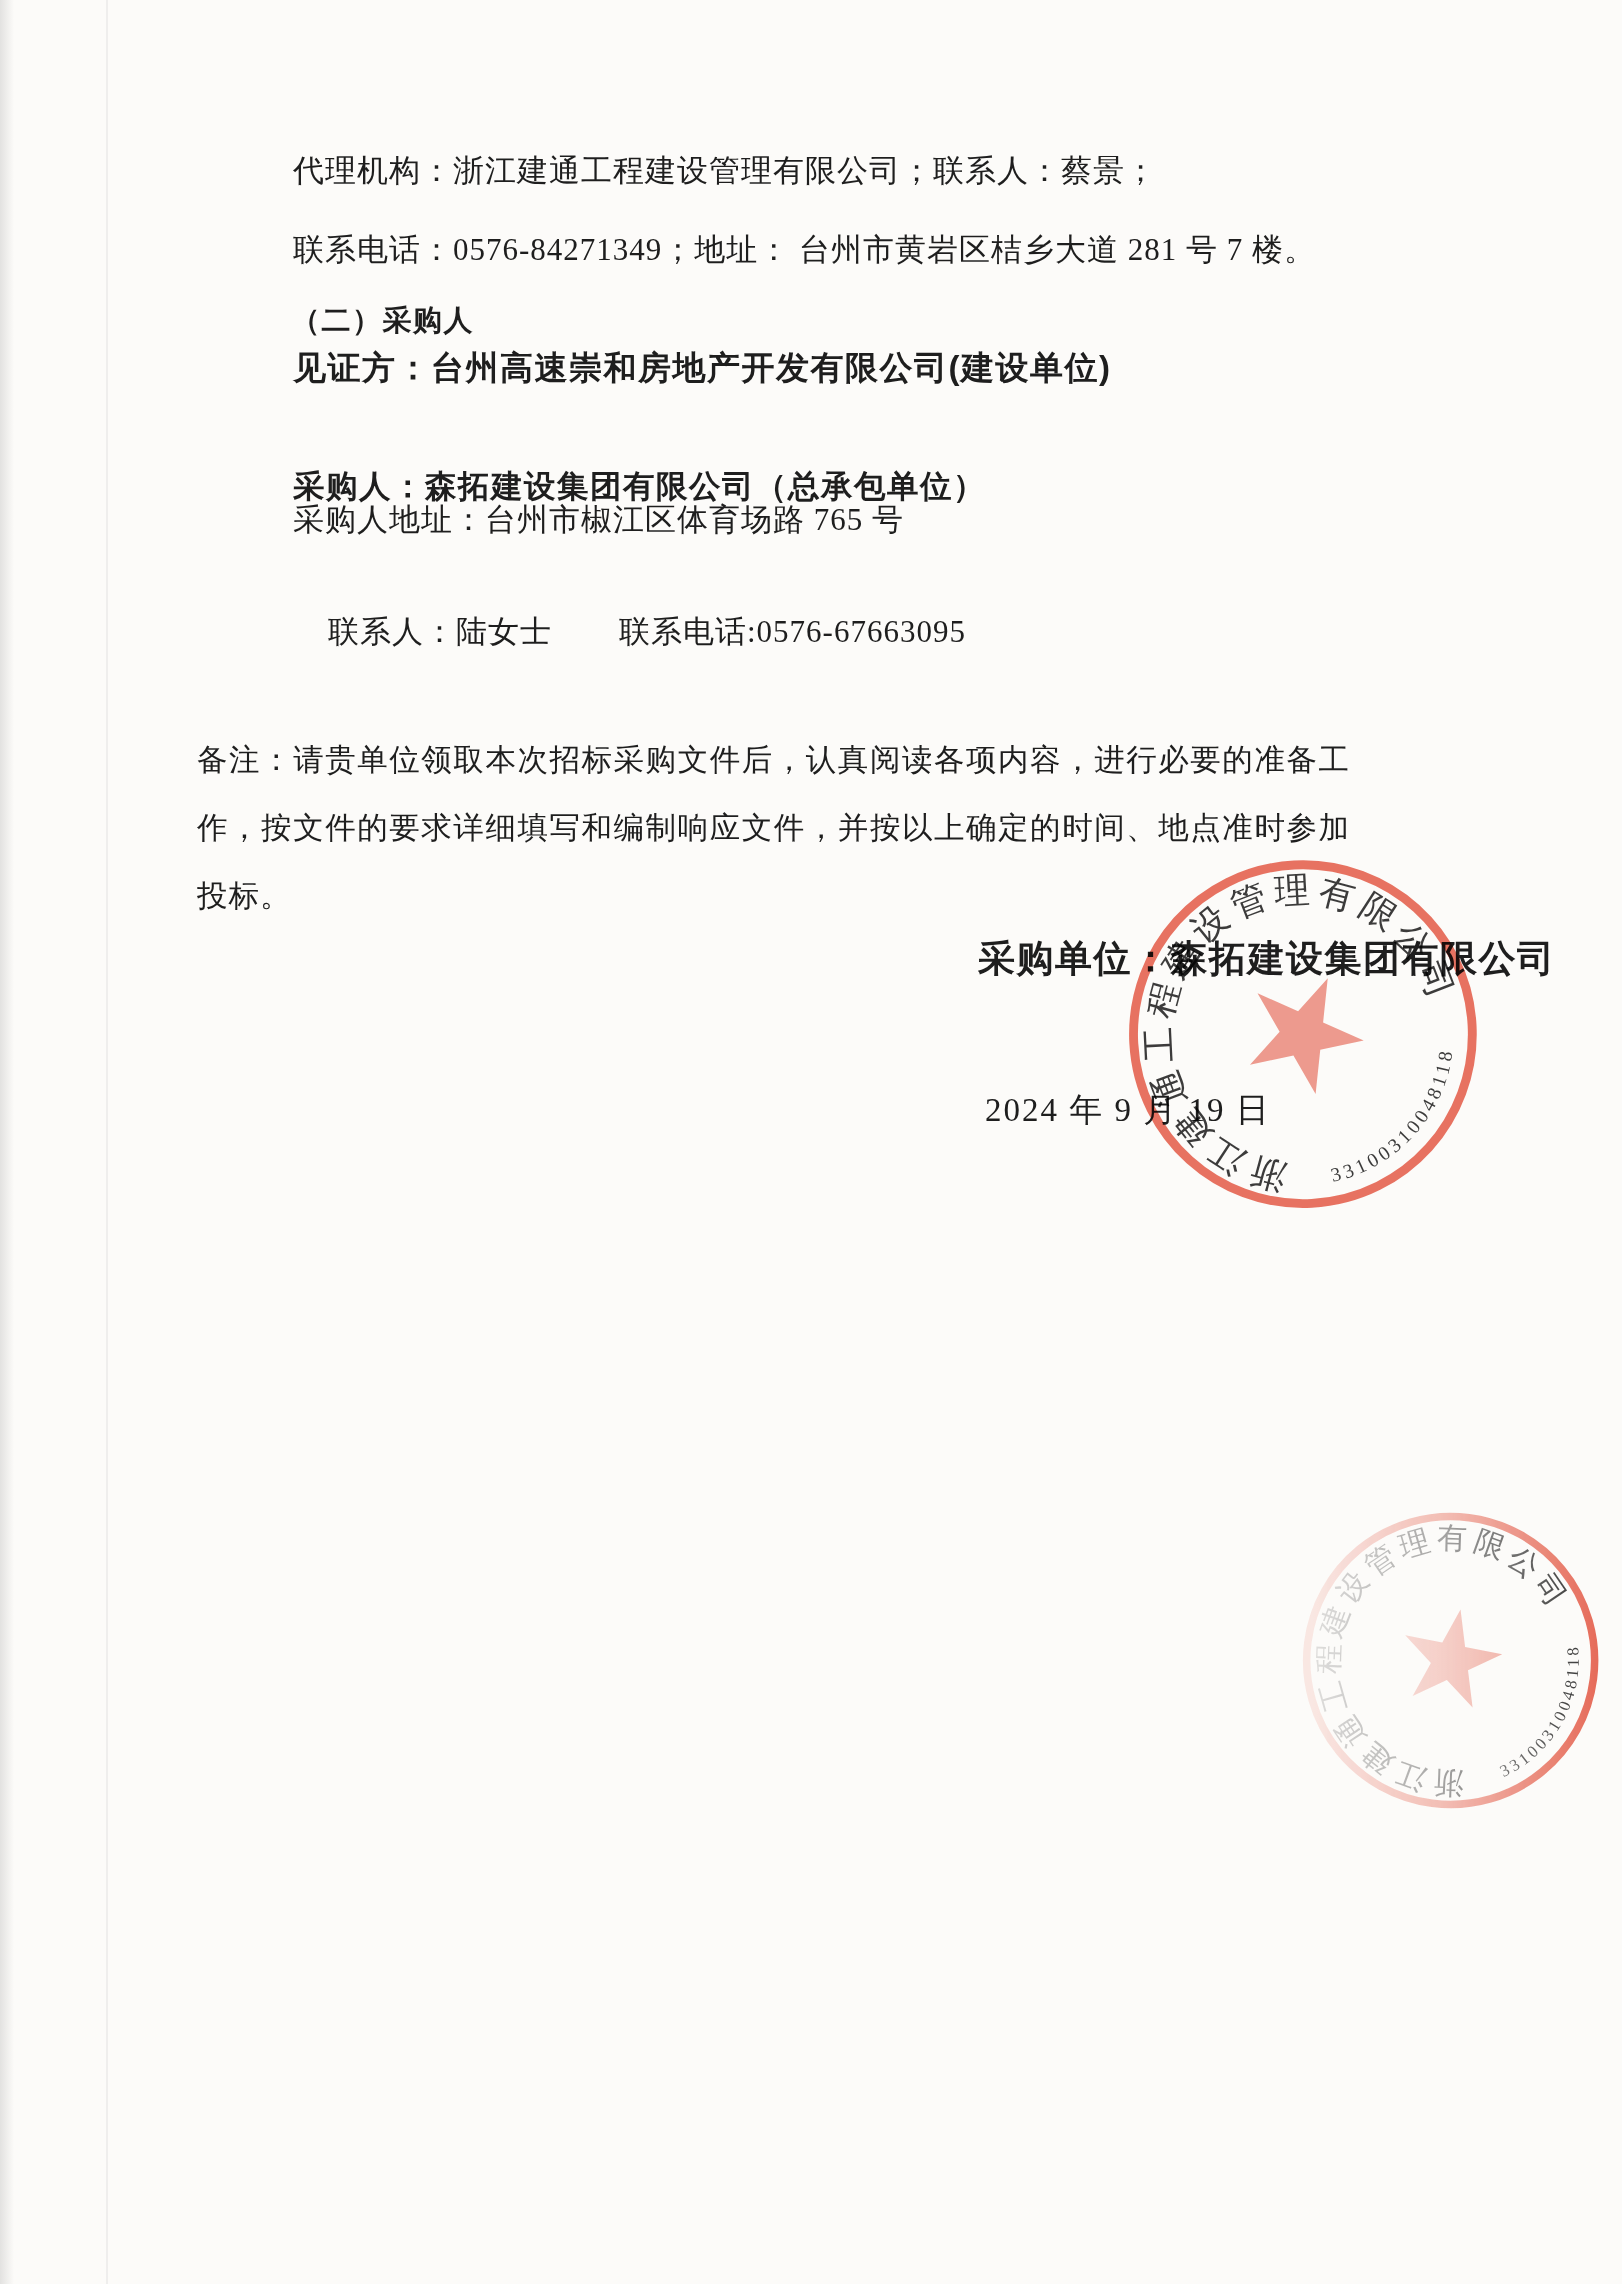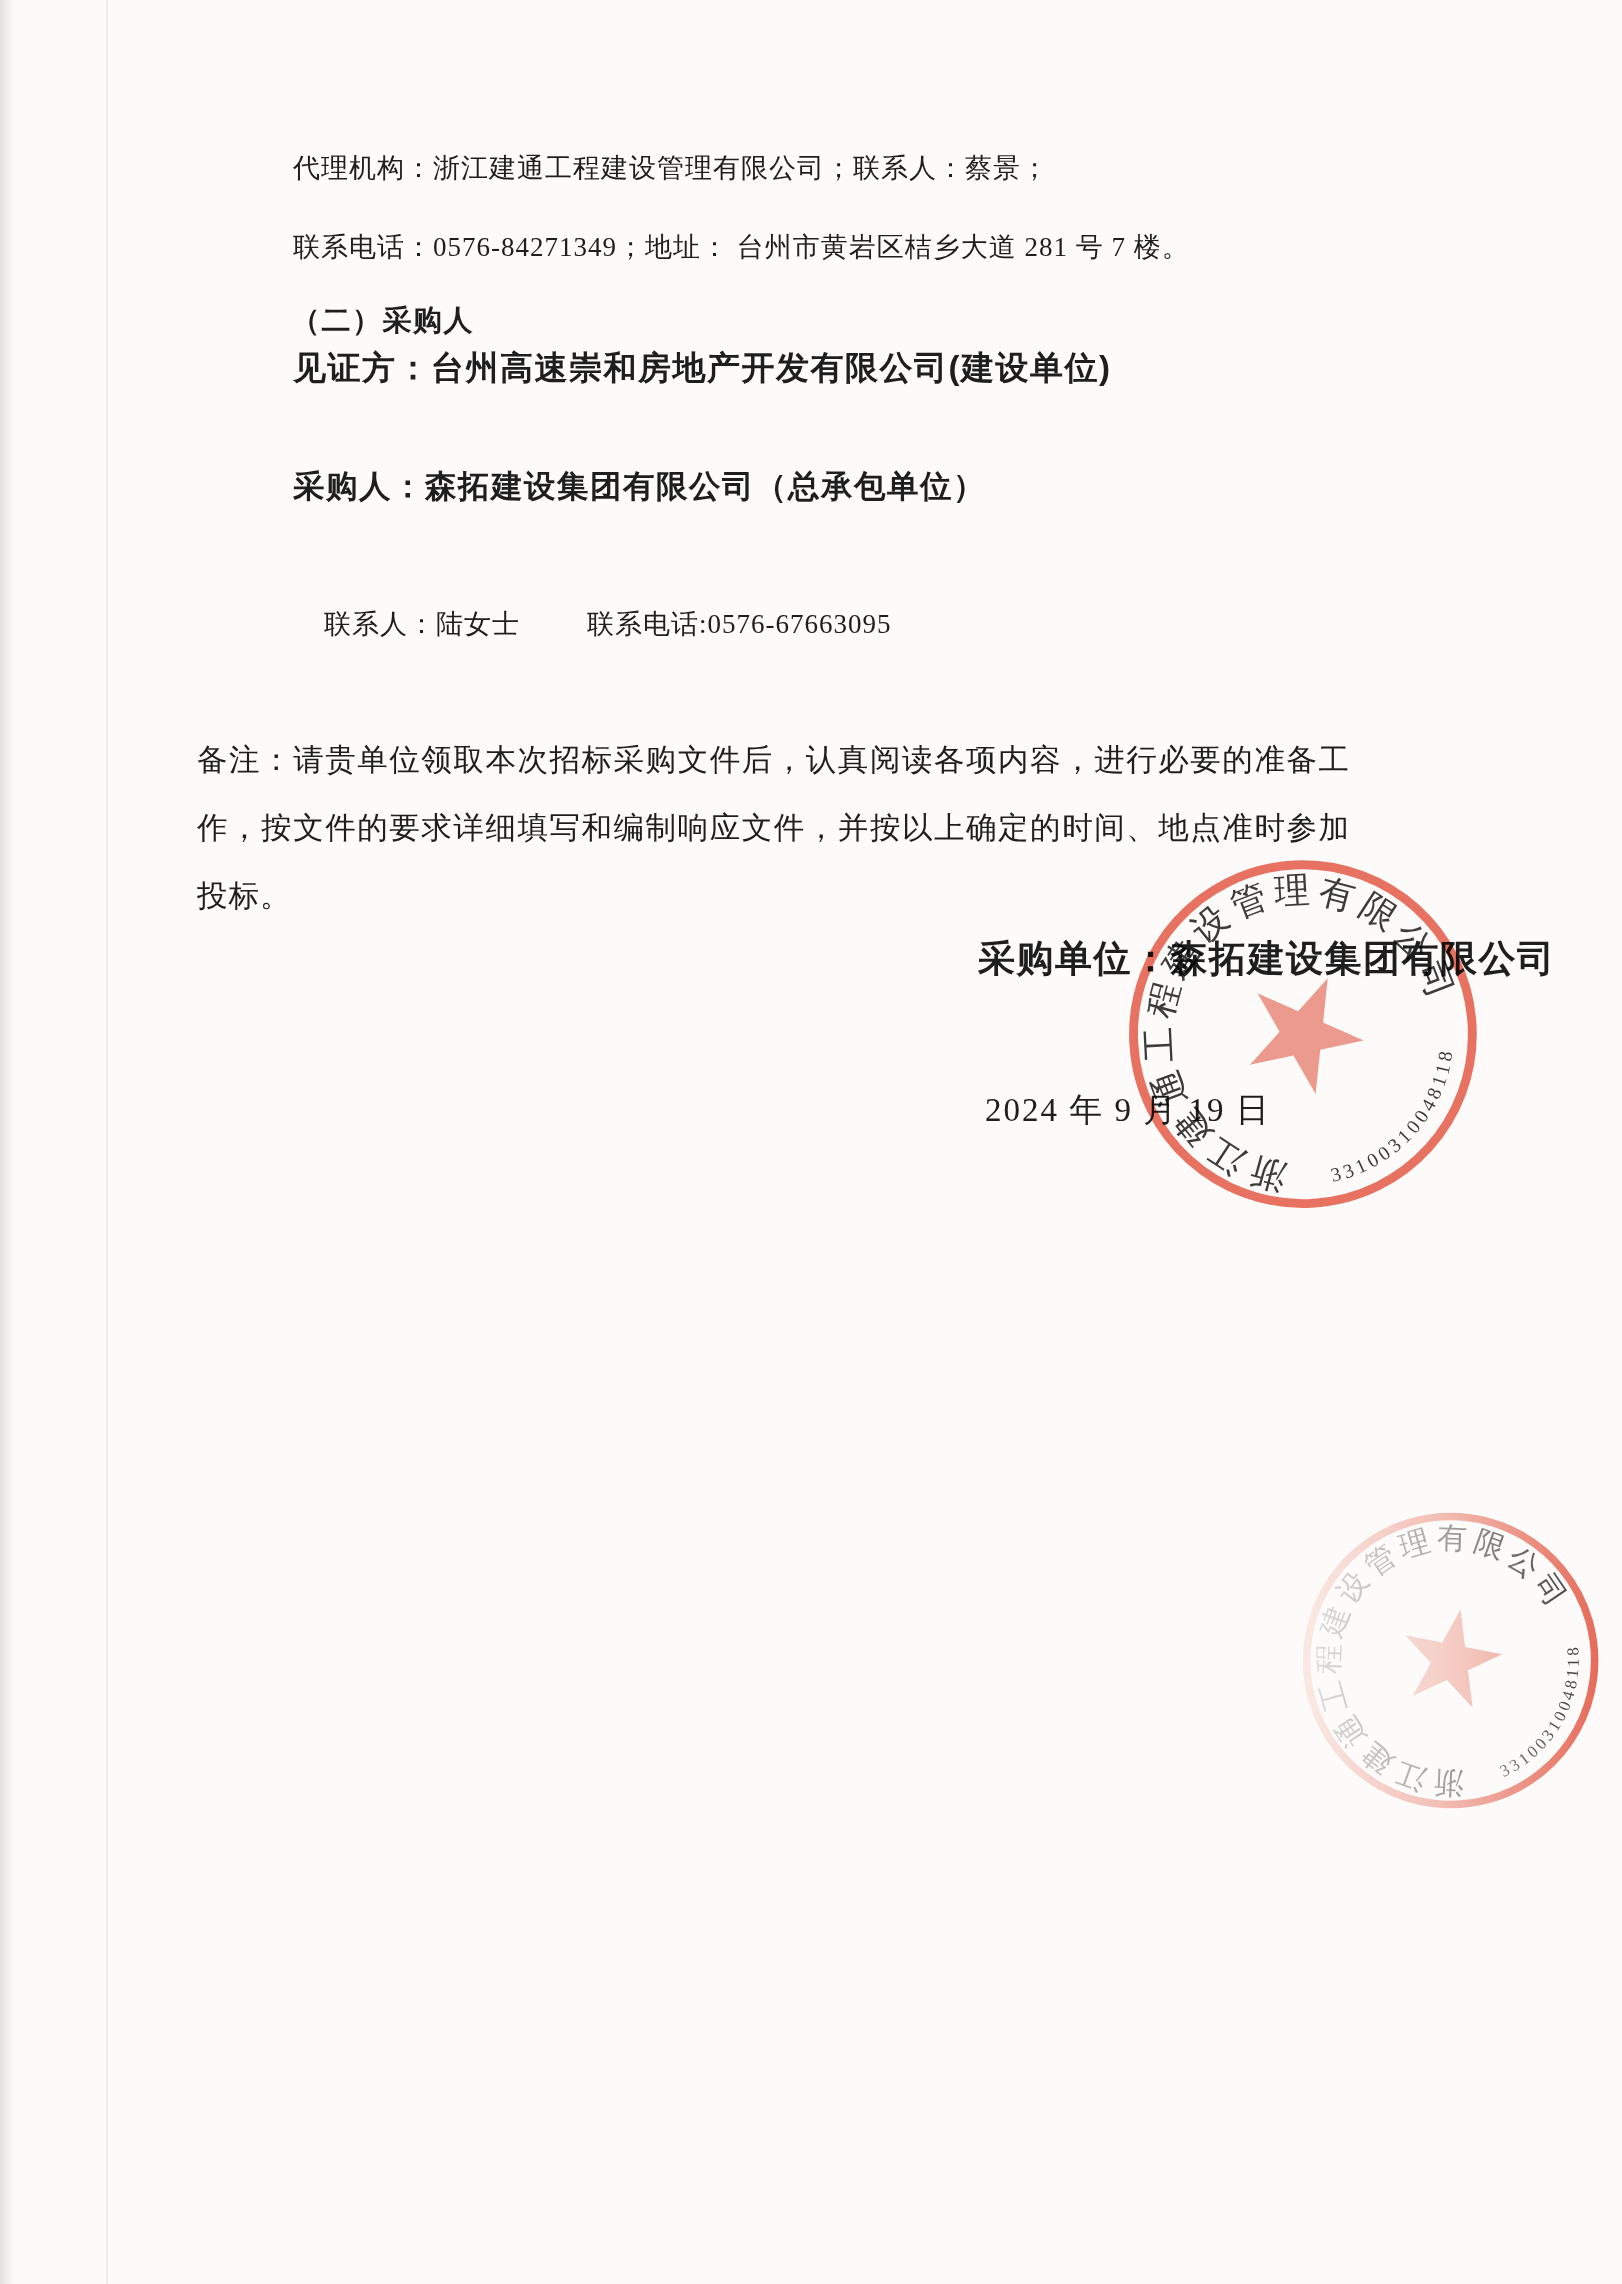--- a/index.html
+++ b/index.html
@@ -16,21 +16,21 @@
   .edge-shadow {
     position:absolute; left:0; top:0; width:13.8px; height:100%;
     background:linear-gradient(to right, rgba(160,160,160,.28), rgba(160,160,160,0));
   }
   .fold-line {
     position:absolute; left:106px; top:0; width:2px; height:100%;
     background:rgba(185,185,185,.18);
   }
   .tline {
     position:absolute;
-    font-size:27px;
+    font-size:31px;
     letter-spacing:1px;
     white-space:pre;
   }
   .bold-hei {
     font-family:"Liberation Sans", sans-serif;
     font-weight:700;
     letter-spacing:1.5px;
   }
   .note {
     position:absolute;
@@ -61,20 +61,21 @@
   <div class="tline" style="left:293px; top:150px;">代理机构：浙江建通工程建设管理有限公司；联系人：蔡景；</div>
 
   <div class="tline" style="left:293px; top:229px;">联系电话：0576-84271349；地址： 台州市黄岩区桔乡大道 281 号 7 楼。</div>
 
   <div class="tline bold-hei" style="left:291px; top:301px; font-size:29px;">（二）采购人</div>
 
   <div class="tline bold-hei" style="left:293px; top:346px; font-size:33px;">见证方：台州高速崇和房地产开发有限公司(建设单位)</div>
 
   <div class="tline bold-hei" style="left:293px; top:423px; font-size:31.5px;margin-top:43px;">采购人：森拓建设集团有限公司（总承包单位）</div>
 
+  <div class="tline" style="left:293px; top:499px;">采购人地址：台州市椒江区体育场路 765 号</div>
 
   <div class="tline" style="left:293px; top:575px;">
     <span>联系人：陆女士</span><span style="display:inline-block; width:67px;"></span><span>联系电话:0576-67663095</span>
   </div>
 
   <div class="note">备注：请贵单位领取本次招标采购文件后，认真阅读各项内容，进行必要的准备工作，按文件的要求详细填写和编制响应文件，并按以上确定的时间、地点准时参加投标。</div>
 
   <div class="sig bold-hei" style="left:978px; top:934px;">采购单位：森拓建设集团有限公司</div>
 
 

